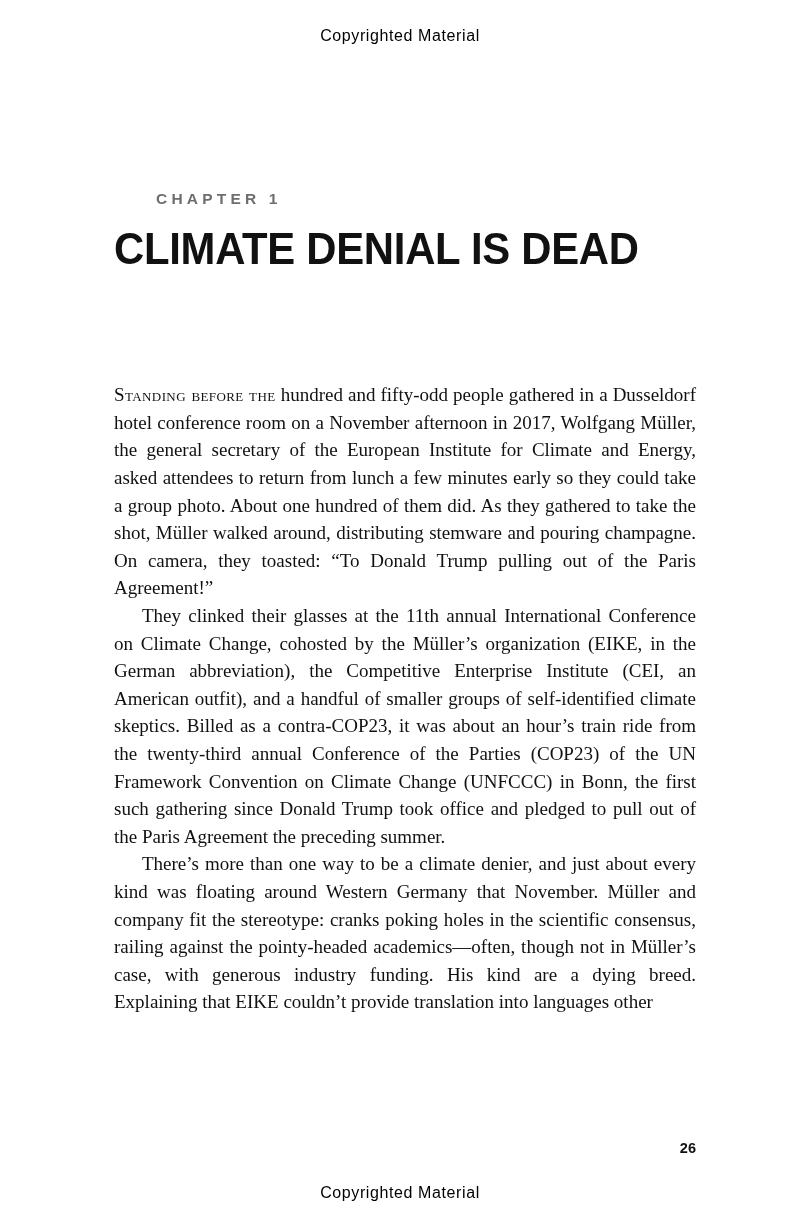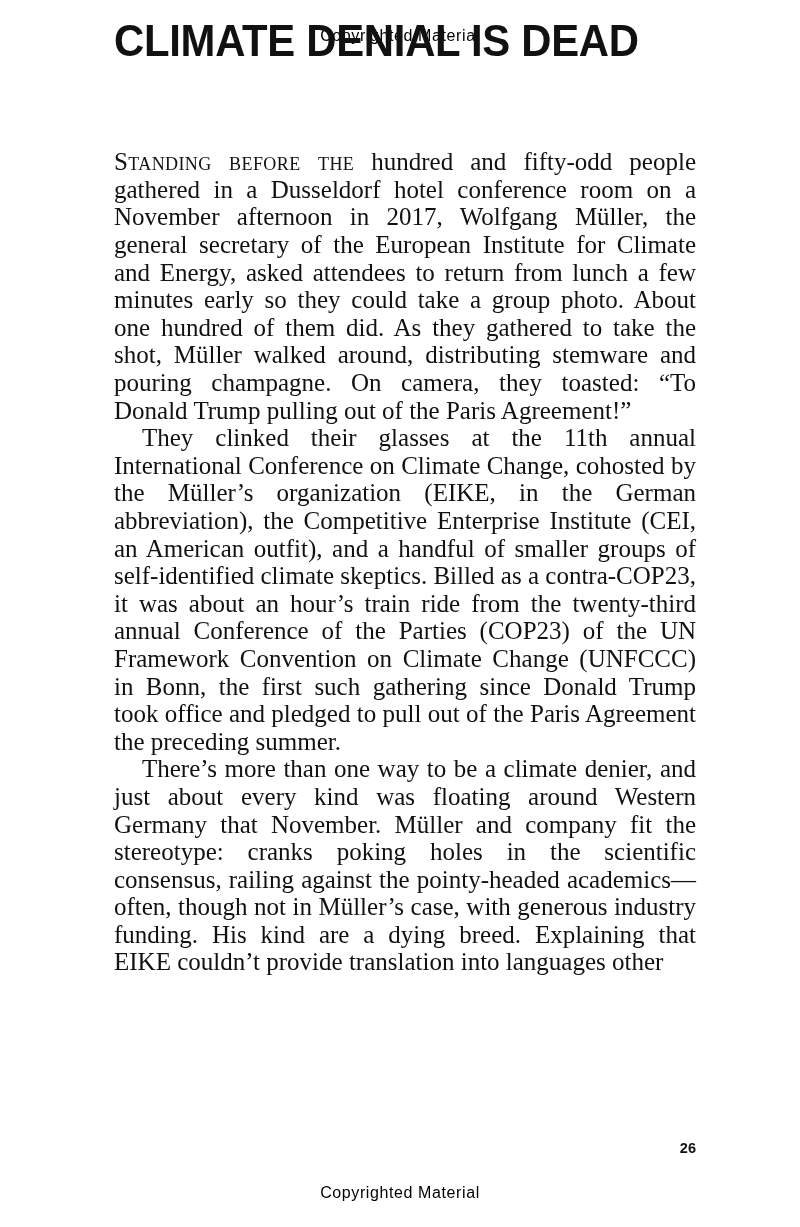--- a/index.html
+++ b/index.html
@@ -59,22 +59,22 @@
     font-weight: bold;
     font-size: 45px;
     line-height: 1.05;
     letter-spacing: -0.3px;
     color: #111111;
     transform: scaleX(0.93);
     transform-origin: left top;
   }
 
   .body-text {
-    margin-top: 84px;
-    font-size: 25px;
+    margin-top: 109px;
+    font-size: 19px;
     line-height: 27.6px;
     text-align: justify;
     color: #111111;
     hyphens: manual;
   }
 
   .body-text p {
     margin: 0;
     text-indent: 28px;
   }
@@ -98,20 +98,21 @@
 </style>
 </head>
 <body>
 
 <div class="page">
 
   <div class="watermark top">Copyrighted Material</div>
 
   <div class="content">
 
+    <div class="chapter-label">CHAPTER 1</div>
 
     <h1 class="chapter-title">CLIMATE DENIAL IS DEAD</h1>
 
     <div class="body-text">
       <p class="first"><span class="smallcaps">Standing before the</span><span> hundred and fifty-odd people gathered in a Dusseldorf hotel conference room on a November afternoon in 2017, Wolfgang Müller, the general secretary of the European Institute for Climate and Energy, asked attendees to return from lunch a few minutes early so they could take a group photo. About one hundred of them did. As they gathered to take the shot, Müller walked around, distributing stemware and pouring champagne. On camera, they toasted: “To Donald Trump pulling out of the Paris Agreement!”</span></p>
       <p>They clinked their glasses at the 11th annual International Conference on Climate Change, cohosted by the Müller’s organization (EIKE, in the German abbreviation), the Competitive Enterprise Institute (CEI, an American outfit), and a handful of smaller groups of self-identified climate skeptics. Billed as a contra-COP23, it was about an hour’s train ride from the twenty-third annual Conference of the Parties (COP23) of the UN Framework Convention on Climate Change (UNFCCC) in Bonn, the first such gathering since Donald Trump took office and pledged to pull out of the Paris Agreement the preceding summer.</p>
       <p>There’s more than one way to be a climate denier, and just about every kind was floating around Western Germany that November. Müller and company fit the stereotype: cranks poking holes in the scientific consensus, railing against the pointy-headed academics—often, though not in Müller’s case, with generous industry funding. His kind are a dying breed. Explaining that EIKE couldn’t provide translation into languages other</p>
     </div>
 
   </div>

